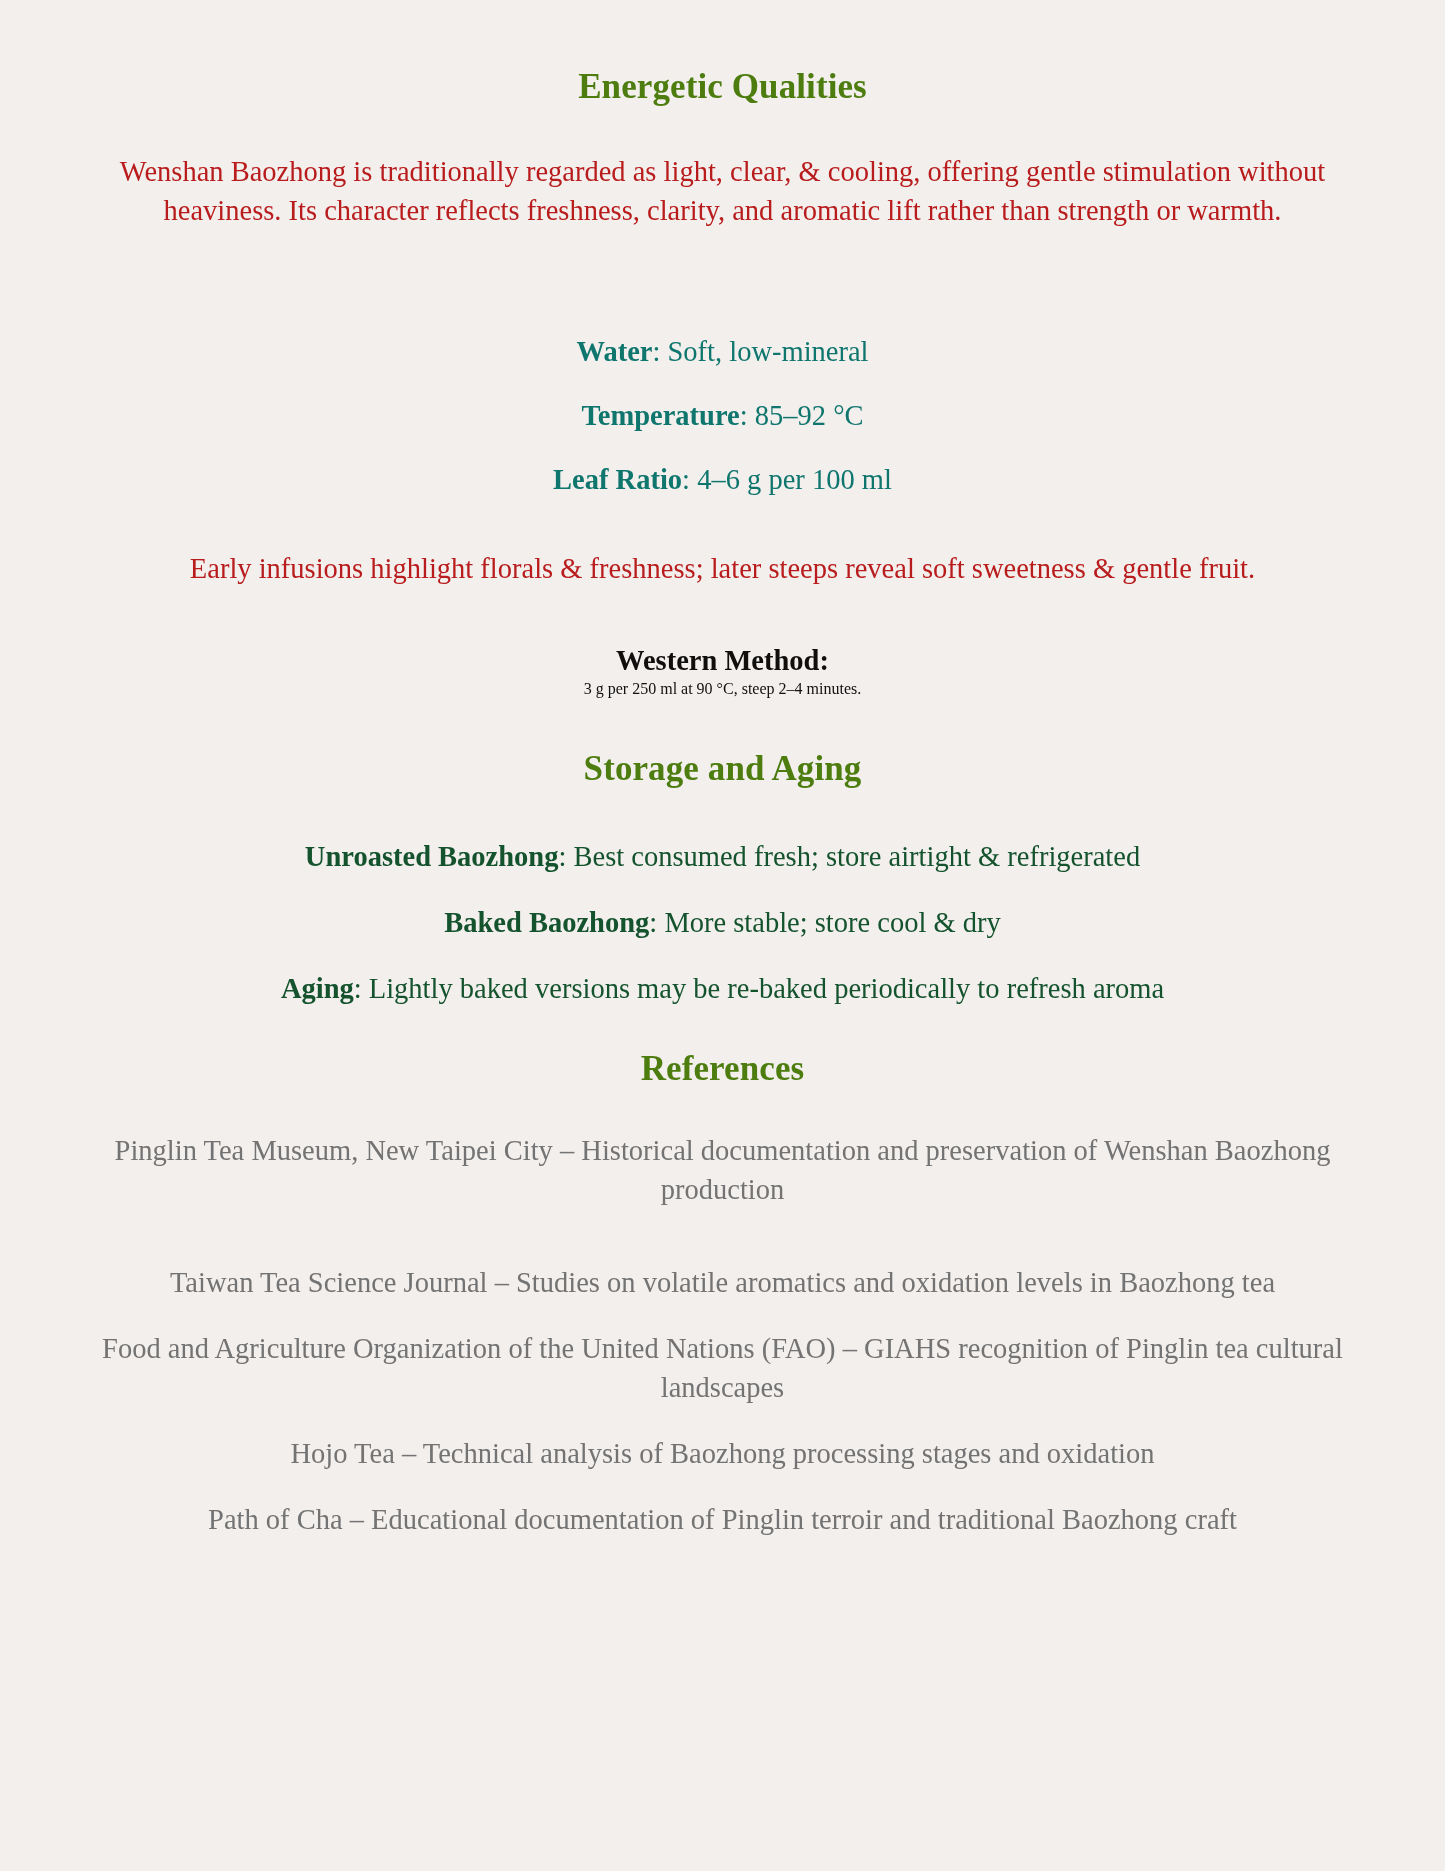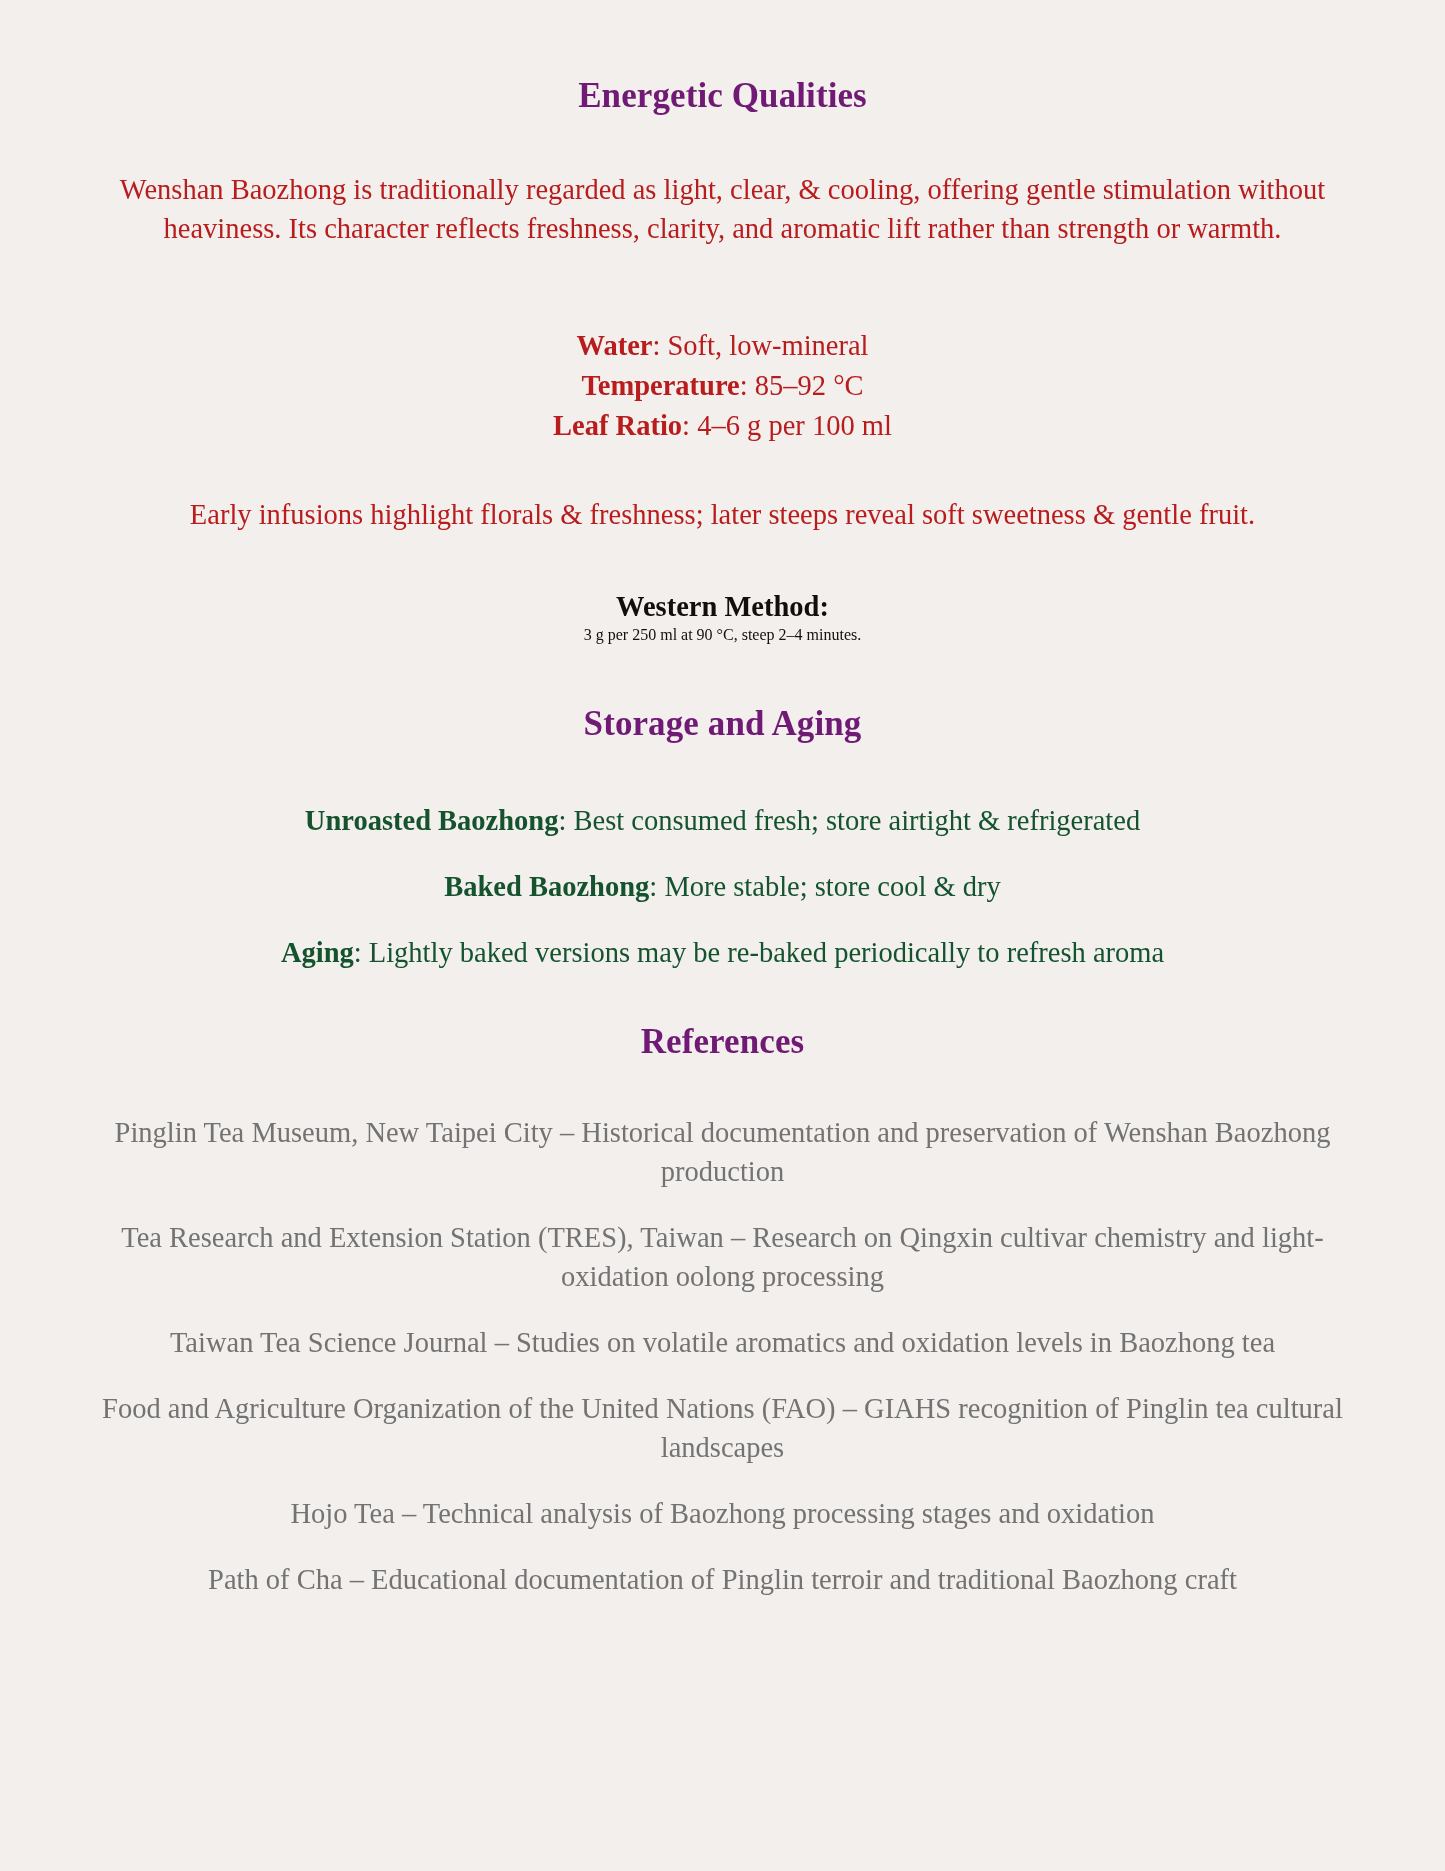--- a/index.html
+++ b/index.html
@@ -23,36 +23,37 @@
   .content {
     width: 1310px;
     margin: 0 auto;
     text-align: center;
   }
 
   h2.section-heading {
     font-size: 35px;
     font-weight: bold;
     line-height: 1.25;
-    margin: 16px;
+    margin: 7px;
     letter-spacing: 0.1px;
-    color: #701a75;
+    color: #4d7c0f;
   }
 
   p.body-text {
     font-size: 28.5px;
     line-height: 1.37;
     margin: 0;
     color: #b91c1c;
   }
 
   .brew-line {
     font-size: 28.5px;
     line-height: 1.4;
-    color: #b91c1c;
+    color: #0f766e;
+    margin-top: 24px;
   }
   .brew-line b { font-weight: bold; }
 
   .label-line {
     font-size: 28.5px;
     line-height: 1.37;
     color: #14532d;
   }
   .label-line b { font-weight: bold; }
 
@@ -145,21 +146,20 @@
 
     <div class="sp-store-to-h"></div>
 
     <h2 class="section-heading">References</h2>
 
     <div class="sp-h-to-ref"></div>
 
     <div>
       <div class="ref-line">Pinglin Tea Museum, New Taipei City – Historical documentation and preservation of Wenshan Baozhong production</div>
       <div class="sp-ref-gap"></div>
-      <div class="ref-line">Tea Research and Extension Station (TRES), Taiwan – Research on Qingxin cultivar chemistry and light-oxidation oolong processing</div>
       <div class="sp-ref-gap"></div>
       <div class="ref-line">Taiwan Tea Science Journal – Studies on volatile aromatics and oxidation levels in Baozhong tea</div>
       <div class="sp-ref-gap"></div>
       <div class="ref-line">Food and Agriculture Organization of the United Nations (FAO) – GIAHS recognition of Pinglin tea cultural landscapes</div>
       <div class="sp-ref-gap"></div>
       <div class="ref-line">Hojo Tea – Technical analysis of Baozhong processing stages and oxidation</div>
       <div class="sp-ref-gap"></div>
       <div class="ref-line">Path of Cha – Educational documentation of Pinglin terroir and traditional Baozhong craft</div>
       <div class="sp-ref-gap"></div>
     </div>

